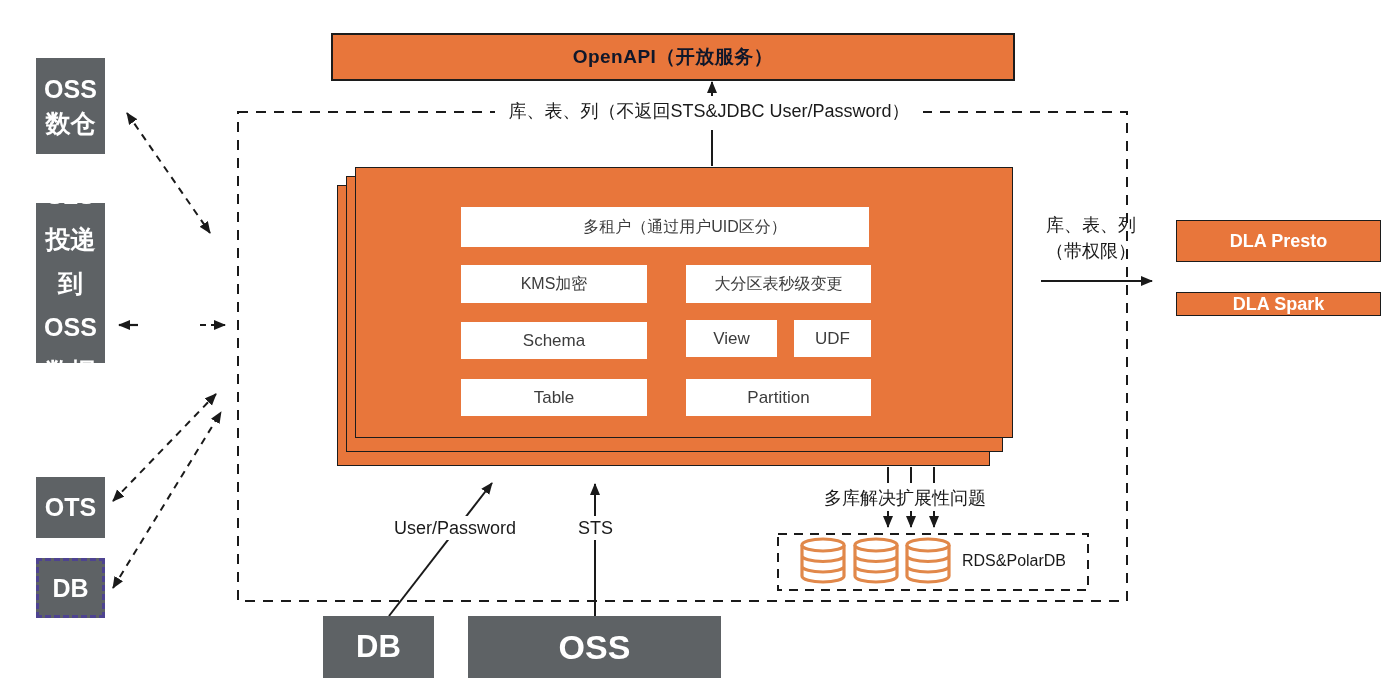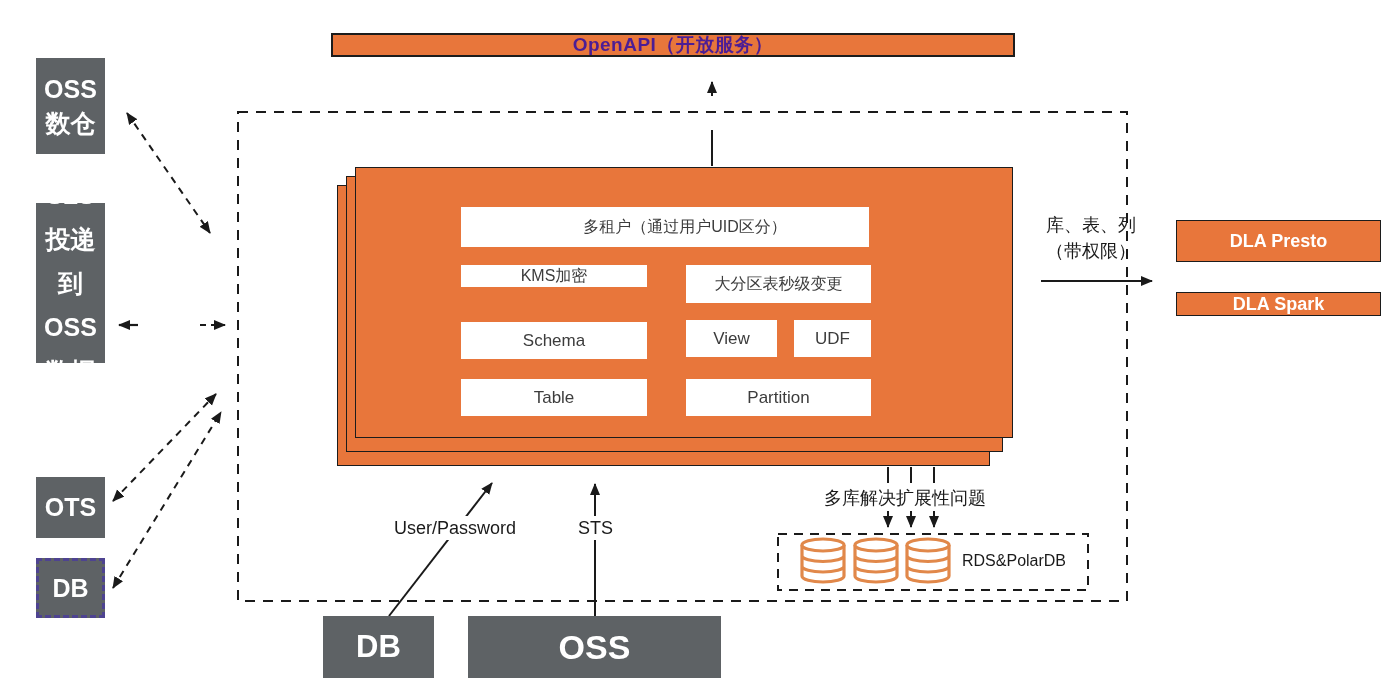--- a/index.html
+++ b/index.html
@@ -6,40 +6,40 @@
   #stage{
     position:relative;width:1400px;height:698px;background:#ffffff;overflow:hidden;
     font-family:"Liberation Sans","DejaVu Sans",sans-serif;color:#1a1a1a;
   }
   .abs{position:absolute;box-sizing:border-box;}
   .center-flex{display:flex;align-items:center;justify-content:center;text-align:center;}
   .preline{white-space:pre-line;}
 
   
   .banner{
-    left:331px;top:33px;width:684px;height:24px;
+    left:331px;top:33px;width:684px;height:48px;
     background:#E8763B;border:2px solid #1c1c1c;
-    color:#4c1d95;font-weight:bold;font-size:19px;letter-spacing:.5px;
+    color:#0f172a;font-weight:bold;font-size:19px;letter-spacing:.5px;
   }
 
   
   .line-label{background:#ffffff;padding:1px 6px;font-size:18px;line-height:22px;}
 
   
   .card{background:#E8763B;border:1.5px solid #1c1c1c;}
   .card-back {left:337px;top:185px;width:653px;height:281px;}
   .card-mid  {left:346px;top:176px;width:657px;height:276px;}
   .card-front{left:355px;top:167px;width:658px;height:271px;}
 
   
   .wbox{position:absolute;box-sizing:border-box;background:#ffffff;
         display:flex;align-items:center;justify-content:center;
         font-size:16px;color:#3c3c3c;}
   .wb-tenant   {left:105px;top:39px; width:408px;height:40px;padding-left:40px;}
-  .wb-kms      {left:105px;top:97px; width:186px;height:22px;}
+  .wb-kms      {left:105px;top:97px; width:186px;height:38px;}
   .wb-pchange  {left:330px;top:97px; width:185px;height:38px;}
   .wb-schema   {left:105px;top:154px;width:186px;height:37px;font-size:17px;}
   .wb-view     {left:330px;top:152px;width:91px; height:37px;font-size:17px;}
   .wb-udf      {left:438px;top:152px;width:77px; height:37px;font-size:17px;}
   .wb-table    {left:105px;top:211px;width:186px;height:37px;font-size:17px;}
   .wb-partition{left:330px;top:211px;width:185px;height:37px;font-size:17px;}
 
   
   .gray{background:#5E6265;color:#ffffff;font-weight:bold;}
   .g-osswh {left:36px;top:58px; width:69px;height:96px; font-size:25px;line-height:34px;}
@@ -123,20 +123,21 @@
         <path d="M-21,0 L-21,31 A21,6 0 0 0 21,31 L21,0 M-21,10.5 A21,6 0 0 0 21,10.5 M-21,21 A21,6 0 0 0 21,21"></path>
         <ellipse cx="0" cy="0" rx="21" ry="6" fill="#ffffff"></ellipse>
       </g>
     </g>
   </svg>
 
   <div class="abs banner center-flex z2">
       <span>OpenAPI（开放服务）</span>
     </div>
 
+  <div class="abs line-label toplbl z2">库、表、列（不返回STS&amp;JDBC User/Password）</div>
 
   <div class="abs card card-back z1"></div>
   <div class="abs card card-mid z1"></div>
   <div class="abs card card-front z2">
     <div class="wbox wb-tenant">多租户（通过用户UID区分）</div>
     <div class="wbox wb-kms">KMS加密</div>
     <div class="wbox wb-pchange">大分区表秒级变更</div>
     <div class="wbox wb-schema">Schema</div>
     <div class="wbox wb-view">View</div>
     <div class="wbox wb-udf">UDF</div>

